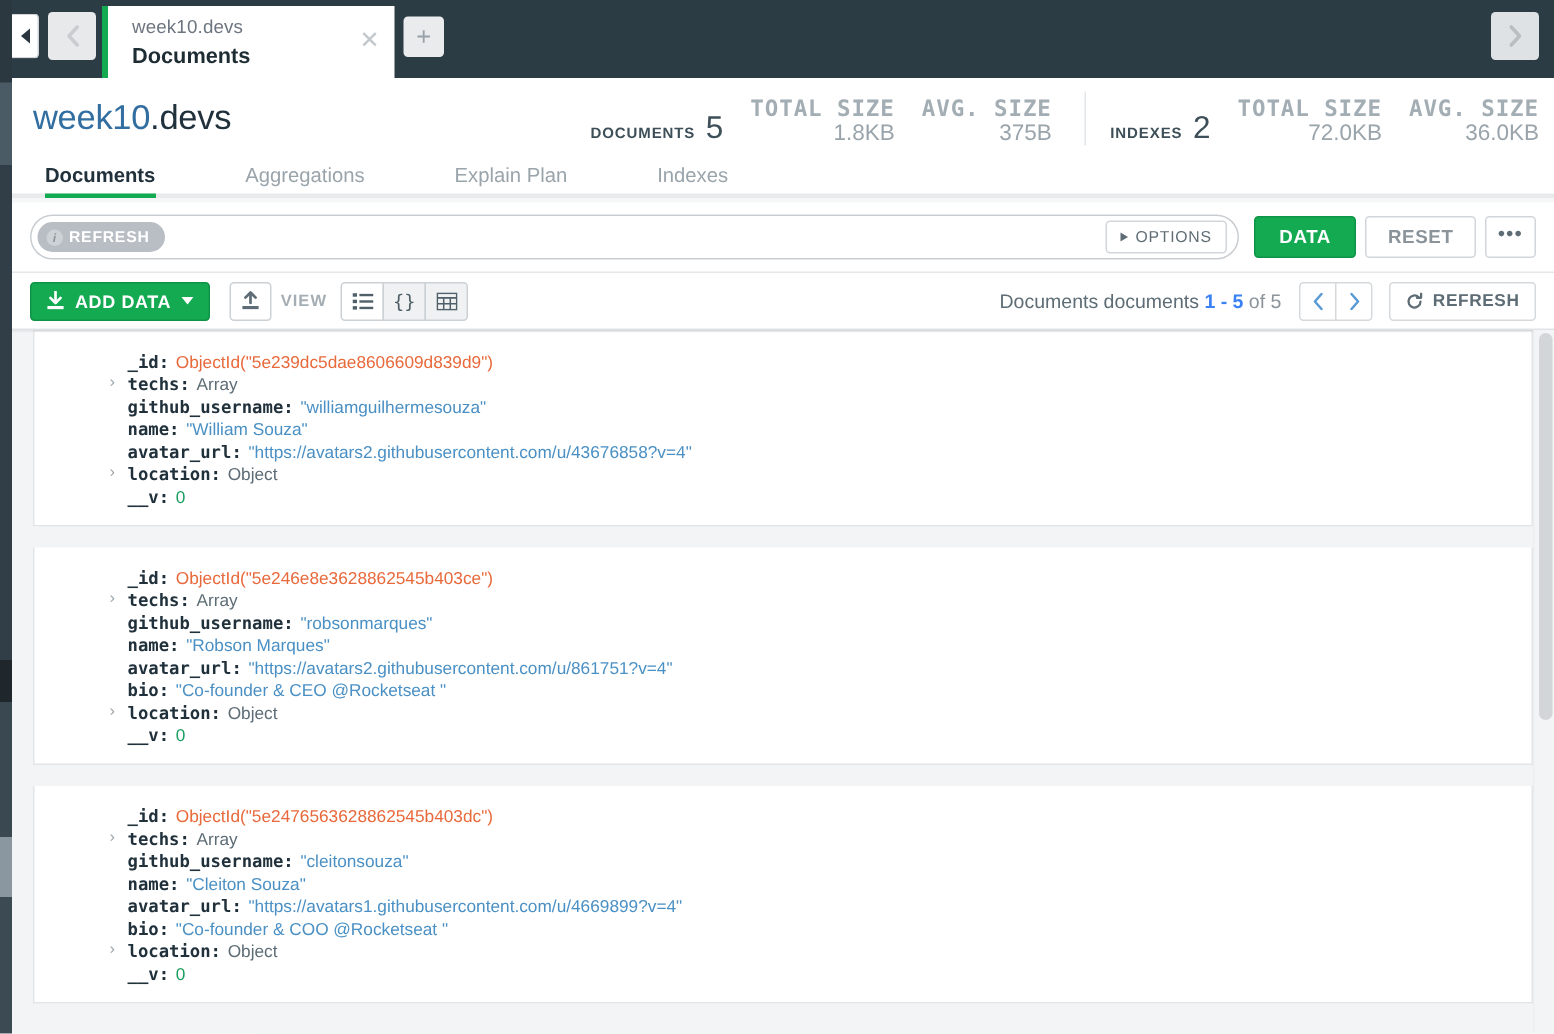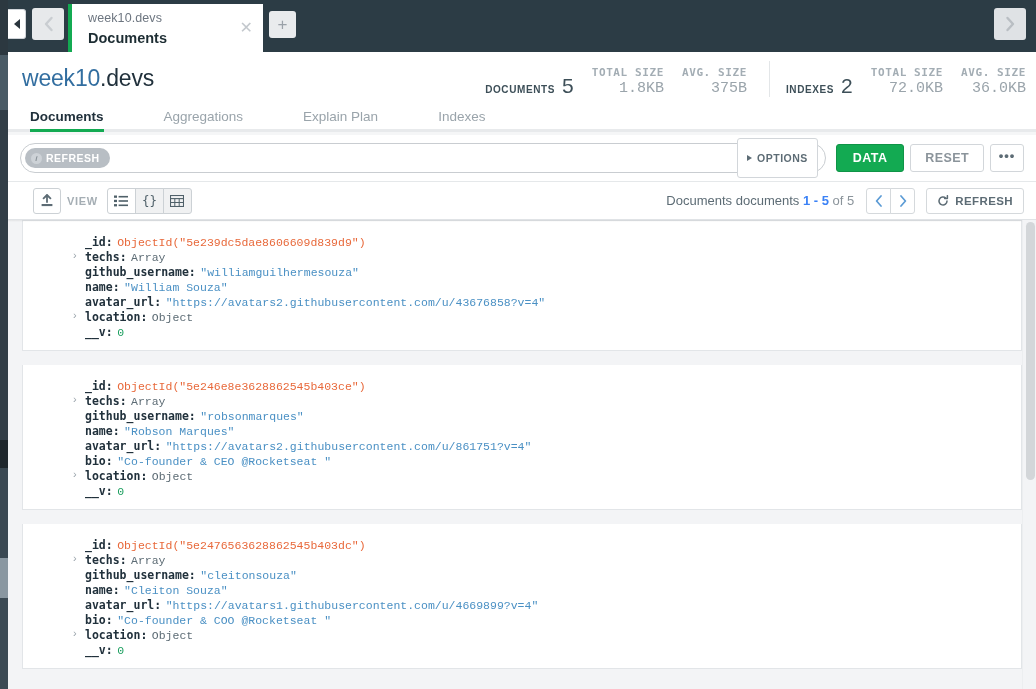--- a/index.html
+++ b/index.html
@@ -86,21 +86,21 @@
   .coll-title .cl { color: #21313c; }
 
   .stats { position: absolute; right: 10px; top: 8px; display: flex; align-items: flex-end; height: 38px; }
   .statgrp { display: flex; align-items: baseline; }
   .statgrp .lbl {
     font-size: 10px; font-weight: bold; color: #3d4f58; letter-spacing: .6px;
     text-transform: uppercase; padding-bottom: 2px;
   }
   .statgrp .big { font-size: 21px; color: #3d4f58; font-weight: 300; margin-left: 7px; }
   .substat { margin-left: 18px; text-align: right; }
-  .substat .k { font-size: 11px; color: #a3adb4; letter-spacing: .6px; text-transform: uppercase; line-height: 13px; }
+  .substat .k { font-size: 15px; color: #a3adb4; letter-spacing: .6px; text-transform: uppercase; line-height: 13px; }
   .substat .v { font-size: 15px; color: #9aa4ab; font-weight: 300; line-height: 19px; }
   .divider-v { width: 1px; height: 36px; background: #e3e6e8; margin: 0 16px 0 22px; align-self: center; }
 
   
   .tabstrip {
     position: absolute; left: 8px; top: 104px; width: 1028px; height: 28px;
     background: #ffffff; border-bottom: 3px solid #e8eaec;
   }
   .tabstrip .tlist { display: flex; padding-left: 22px; }
   .tabstrip .tab {
@@ -127,22 +127,22 @@
     letter-spacing: .5px;
   }
   .info-glyph {
     width: 11px; height: 11px; border-radius: 50%; background: #cdd2d7; color: #8b9399;
     font-size: 8px; font-weight: bold; display:flex; align-items:center; justify-content:center;
     font-style: italic;
   }
   .qinput { flex: 1; border: none; outline: none; font-size: 12px; color: #3d4f58;
             background: transparent; font-family: "Liberation Sans", sans-serif; padding-left: 6px; min-width: 0; }
   .options-btn {
-    height: 40px; background: #ffffff; border: 1px solid #d2d6da; border-radius: 3px;
-    font-size: 10.5px; font-weight: bold; color: #5d6c75; letter-spacing: .5px;
+    height: 22px; background: #ffffff; border: 1px solid #d2d6da; border-radius: 3px;
+    font-size: 10.5px; font-weight: normal; color: #5d6c75; letter-spacing: .5px;
     display: flex; align-items: center; gap: 5px; padding: 0 9px; margin-right: 3px; cursor: pointer;
   }
   .caret-r { width:0;height:0;border-top:3.5px solid transparent;border-bottom:3.5px solid transparent;border-left:5px solid #5d6c75; }
   .btn-find {
     height: 28px; background: #13aa52; border: 1px solid #0f9447; border-radius: 3px;
     color: #ffffff; font-size: 12.5px; font-weight: bold; letter-spacing: .4px;
     padding: 0 16px; margin-left: 10px; cursor: pointer;
   }
   .btn-reset {
     height: 28px; background: #ffffff; border: 1px solid #d2d6da; border-radius: 3px;
@@ -216,21 +216,21 @@
   .frow { position: relative; height: 15px; line-height: 15px; white-space: nowrap; }
   .expander {
     position: absolute; left: -12px; top: 0; width: 10px; height: 15px;
     color: #9aa4ab; font-size: 11px; line-height: 15px; cursor: pointer;
   }
   .k {
     font-family: "DejaVu Sans Mono", "Liberation Mono", monospace;
     font-size: 11.5px; font-weight: bold; color: #21313c;
   }
   .v {
-    font-family: Liberation Mono, monospace;
+    font-family: Liberation Sans, sans-serif;
     font-size: 11.5px;
   }
   .v.objectid { color: #e8693b; }
   .v.string   { color: #4a90c4; }
   .v.null     { color: #5d6c75; }
   .v.num      { color: #1a9e5e; }
   .v.type     { color: #5d6c75; }
   .colon { font-family: "DejaVu Sans Mono","Liberation Mono",monospace; font-size: 11.5px; color:#21313c; font-weight:bold; }
 
   
@@ -346,20 +346,29 @@
         <span class="caret-r"></span>
         <span>OPTIONS</span>
       </button>
     </div>
     <button class="btn-find">DATA</button>
     <button class="btn-reset">RESET</button>
     <button class="btn-more">•••</button>
   </div>
 
   <div class="toolbar">
+    <button class="btn-adddata">
+      <svg class="dl-icon" width="12" height="13" viewBox="0 0 12 13">
+        <path d="M6 0.5 L6 7" stroke="#ffffff" stroke-width="1.8" stroke-linecap="round"></path>
+        <path d="M2.6 4.6 L6 8 L9.4 4.6" fill="none" stroke="#ffffff" stroke-width="1.8" stroke-linecap="round" stroke-linejoin="round"></path>
+        <rect x="0.6" y="10" width="10.8" height="2.1" fill="#ffffff"></rect>
+      </svg>
+      <span>ADD DATA</span>
+      <span class="caret-d"></span>
+    </button>
 
     <button class="btn-export">
       <svg width="12" height="13" viewBox="0 0 12 13">
         <path d="M6 8 L6 1.5" stroke="#5d6c75" stroke-width="1.8" stroke-linecap="round"></path>
         <path d="M2.6 4.4 L6 1 L9.4 4.4" fill="none" stroke="#5d6c75" stroke-width="1.8" stroke-linecap="round" stroke-linejoin="round"></path>
         <rect x="0.6" y="10" width="10.8" height="2.1" fill="#5d6c75"></rect>
       </svg>
     </button>
 
     <span class="view-label">VIEW</span>

